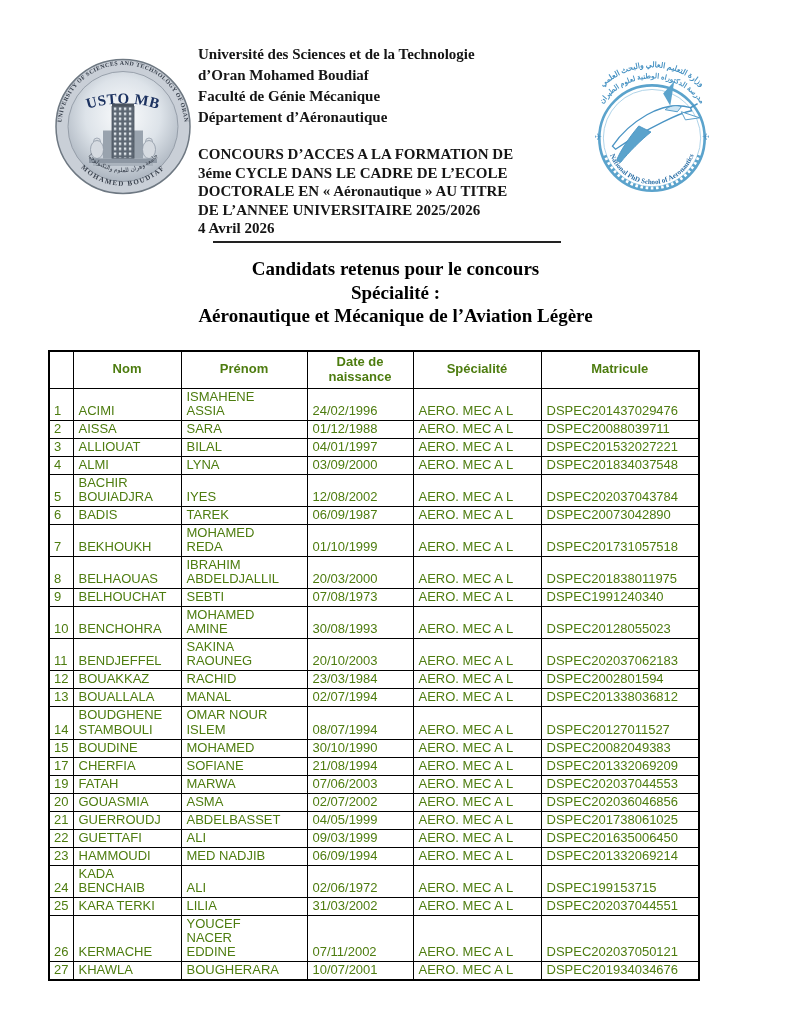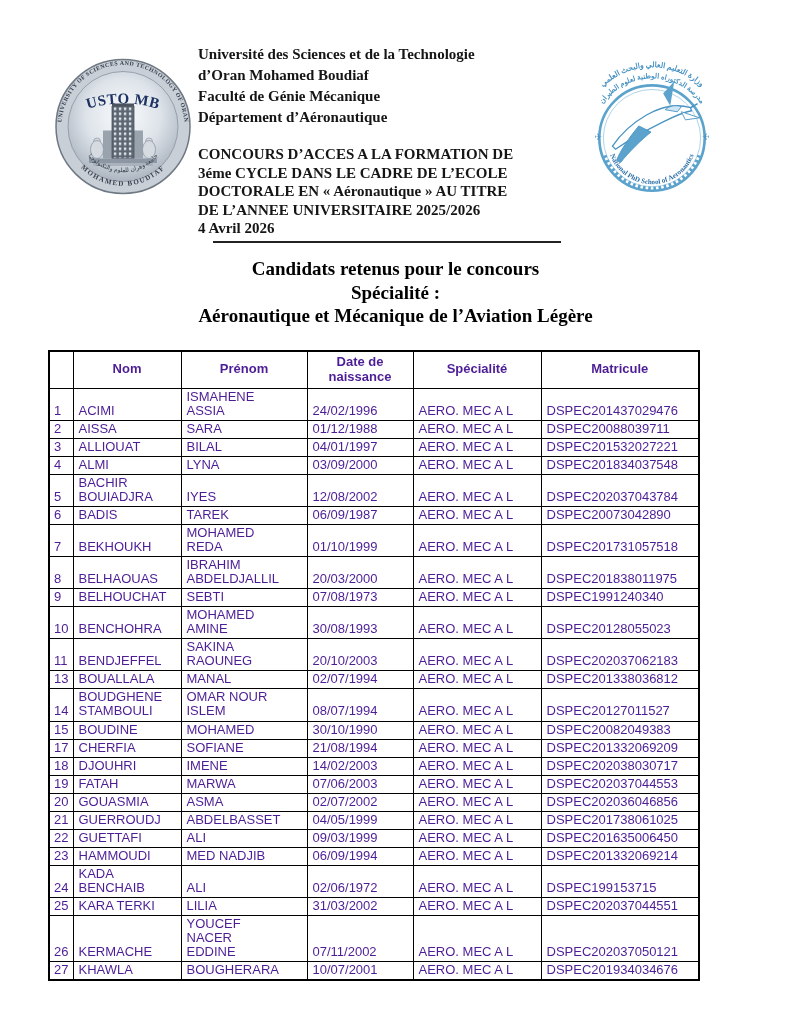--- a/index.html
+++ b/index.html
@@ -26,21 +26,21 @@
   
   .title-block {
     position:absolute; left:0; top:257px; width:791px;
     text-align:center; font-weight:bold; font-size:19px; line-height:23.5px;
     color:#000000;
   }
   
   table.candidates {
     position:absolute; left:48px; top:350px; width:650px;
     border-collapse:collapse; table-layout:fixed;
-    font-family:"Liberation Sans", sans-serif; font-size:13px; color:#4c1d95;
+    font-family:"Liberation Sans", sans-serif; font-size:13px; color:#4d7c0f;
     border:2px solid #000;
   }
   .candidates th, .candidates td { border:1px solid #000; overflow:hidden; }
   .candidates th {
     font-weight:bold; text-align:center; vertical-align:middle;
     padding:3px 2px; line-height:1.15; white-space:pre-line; font-size:13px;
   }
   .candidates td {
     vertical-align:bottom; text-align:left;
     padding:1px 4px 2px 5px; line-height:1.08; white-space:pre-line;
@@ -261,20 +261,28 @@
         <tr>
       <td class="c-num">11</td>
       <td class="c-nom">BENDJEFFEL</td>
       <td class="c-pre">SAKINA
 RAOUNEG</td>
       <td class="c-date">20/10/2003</td>
       <td class="c-spec">AERO. MEC A L</td>
       <td class="c-mat">DSPEC202037062183</td>
     </tr>
         <tr>
+      <td class="c-num">12</td>
+      <td class="c-nom">BOUAKKAZ</td>
+      <td class="c-pre">RACHID</td>
+      <td class="c-date">23/03/1984</td>
+      <td class="c-spec">AERO. MEC A L</td>
+      <td class="c-mat">DSPEC2002801594</td>
+    </tr>
+        <tr>
       <td class="c-num">13</td>
       <td class="c-nom">BOUALLALA</td>
       <td class="c-pre">MANAL</td>
       <td class="c-date">02/07/1994</td>
       <td class="c-spec">AERO. MEC A L</td>
       <td class="c-mat">DSPEC201338036812</td>
     </tr>
         <tr>
       <td class="c-num">14</td>
       <td class="c-nom">BOUDGHENE
@@ -295,28 +303,20 @@
     </tr>
         <tr>
       <td class="c-num">17</td>
       <td class="c-nom">CHERFIA</td>
       <td class="c-pre">SOFIANE</td>
       <td class="c-date">21/08/1994</td>
       <td class="c-spec">AERO. MEC A L</td>
       <td class="c-mat">DSPEC201332069209</td>
     </tr>
         <tr>
-      <td class="c-num">18</td>
-      <td class="c-nom">DJOUHRI</td>
-      <td class="c-pre">IMENE</td>
-      <td class="c-date">14/02/2003</td>
-      <td class="c-spec">AERO. MEC A L</td>
-      <td class="c-mat">DSPEC202038030717</td>
-    </tr>
-        <tr>
       <td class="c-num">19</td>
       <td class="c-nom">FATAH</td>
       <td class="c-pre">MARWA</td>
       <td class="c-date">07/06/2003</td>
       <td class="c-spec">AERO. MEC A L</td>
       <td class="c-mat">DSPEC202037044553</td>
     </tr>
         <tr>
       <td class="c-num">20</td>
       <td class="c-nom">GOUASMIA</td>

